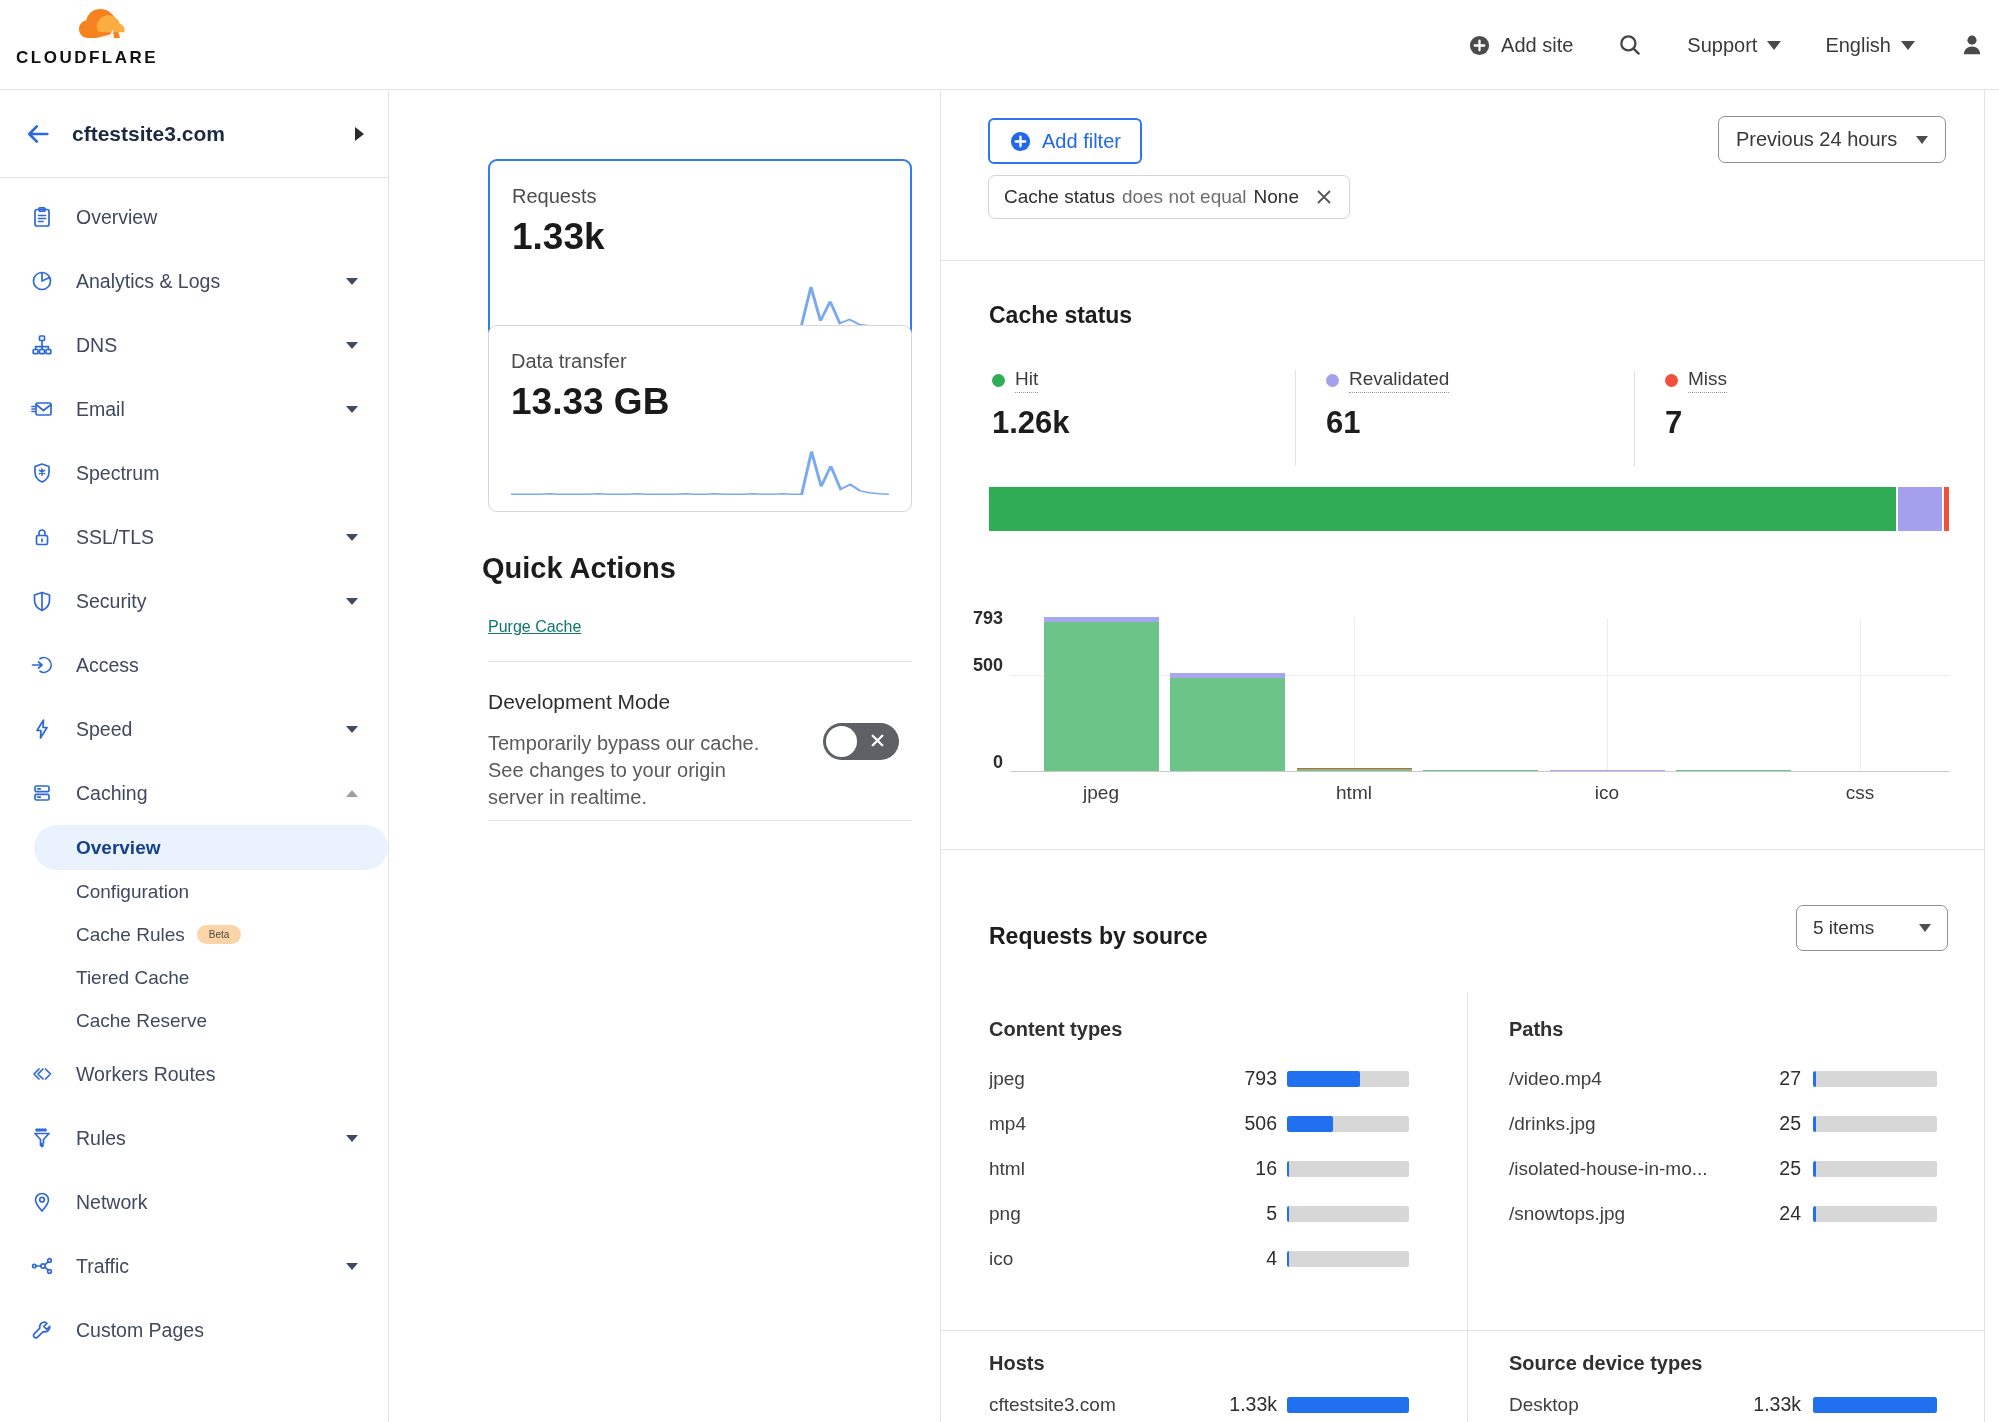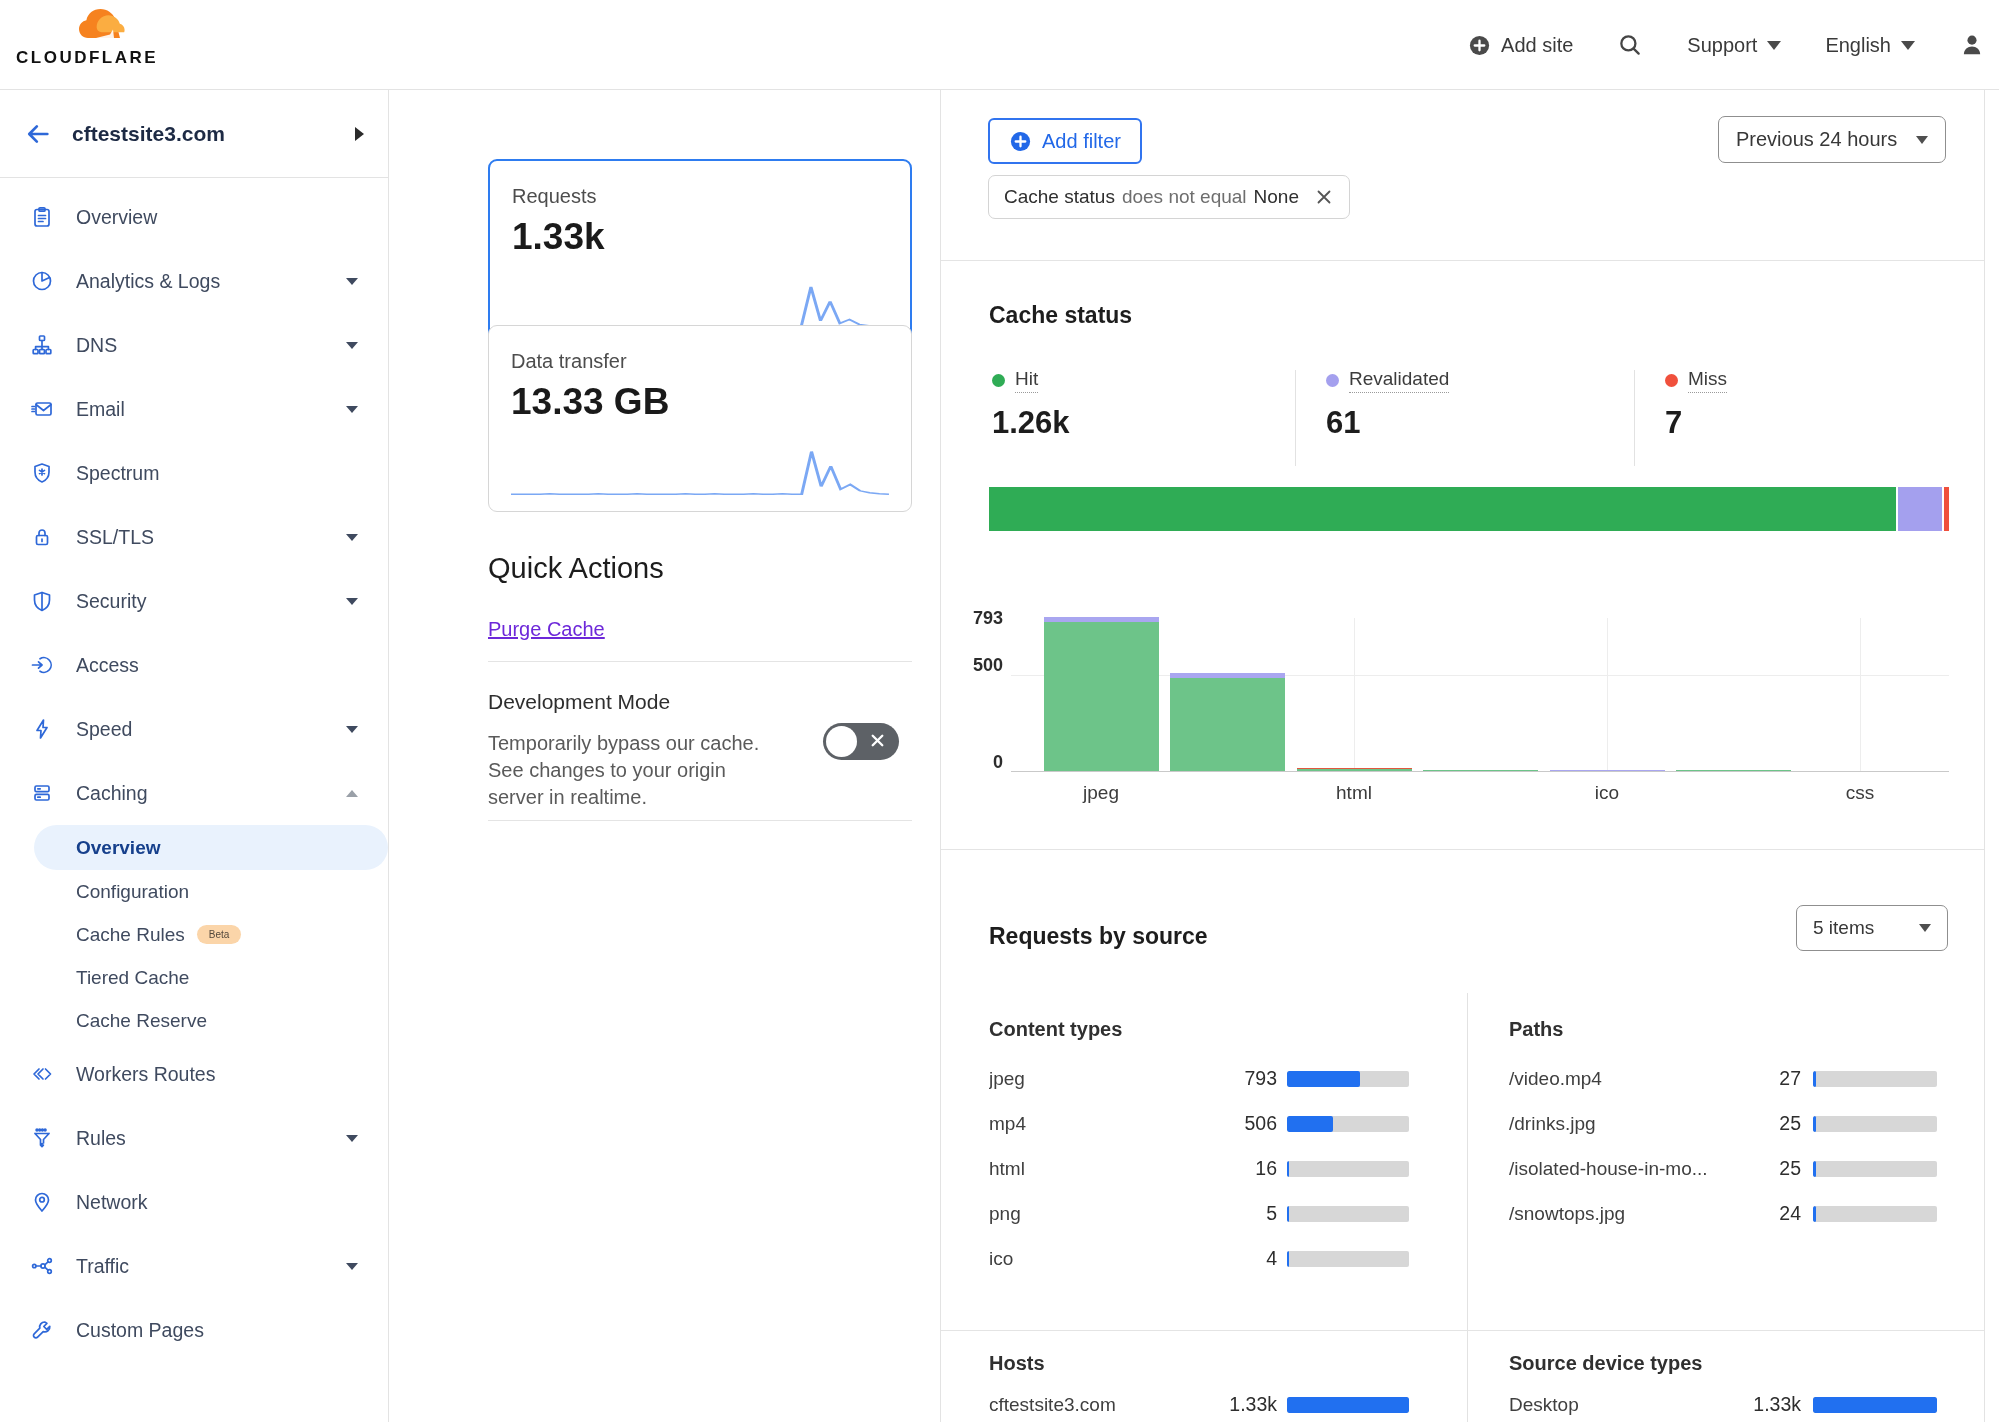--- a/index.html
+++ b/index.html
@@ -33,22 +33,22 @@
   .sub-item.active { background:#e9f2fd; border-radius:23px; margin-left:34px; padding-left:42px; height:45px; font-weight:700; color:#16408c; }
   .beta-badge { margin-left:12px; background:#fbd5a9; color:#54493d; font-size:10px; padding:4px 12px; border-radius:12px; }
 
   
   .mid { position:absolute; left:389px; top:90px; width:551px; height:1332px; }
   .metric-card { position:absolute; left:99px; width:424px; height:187px; border:1px solid #d6d6d6; border-radius:9px; background:#fff; padding:24px 22px; cursor:pointer; }
   .metric-card.selected { border:2px solid #2e7cf0;margin-top:46px; }
   .metric-label { font-size:20px; color:#4d4d4d; }
   .metric-value { font-size:37px; font-weight:700; color:#1a1a1a; margin-top:8px; }
   .sparkline { position:absolute; left:22px; right:22px; bottom:14px; height:54px; }
-  .qa-title { position:absolute; left:99px; top:462px; font-size:29px; font-weight:400; color:#1c1c1c; }
-  .purge { position:absolute; left:99px; top:528px; font-size:20px; color:#6d28d9; text-decoration:underline; cursor:pointer; }
+  .qa-title { position:absolute; left:93px; top:462px; font-size:29px; font-weight:700; color:#1c1c1c; }
+  .purge { position:absolute; left:99px; top:528px; font-size:16px; color:#0f766e; text-decoration:underline; cursor:pointer; }
   .mid-hr { position:absolute; left:99px; width:424px; border-top:1px solid #e4e4e4; }
   .dev-title { position:absolute; left:99px; top:600px; font-size:21px; color:#2e2e2e; }
   .dev-desc { position:absolute; left:99px; top:640px; width:290px; font-size:20px; line-height:27px; color:#5a5a5a; }
   .toggle { position:absolute; left:434px; top:633px; width:76px; height:37px; background:#5d6166; border-radius:19px; cursor:pointer; }
   .toggle .knob { position:absolute; left:3px; top:3px; width:31px; height:31px; background:#fff; border-radius:50%; }
   .toggle .x { position:absolute; right:13px; top:9px; }
 
   
   .main { position:absolute; left:940px; top:90px; width:1045px; height:1332px; border-left:1px solid #e3e3e3; border-right:1px solid #e3e3e3; background:#fff; }
   .add-filter-btn { position:absolute; left:47px; top:28px; height:46px; display:flex; align-items:center; gap:10px; padding:0 19px; border:2px solid #3174ef; border-radius:6px; color:#2268e8; font-size:20px; cursor:pointer; background:#fff; }

